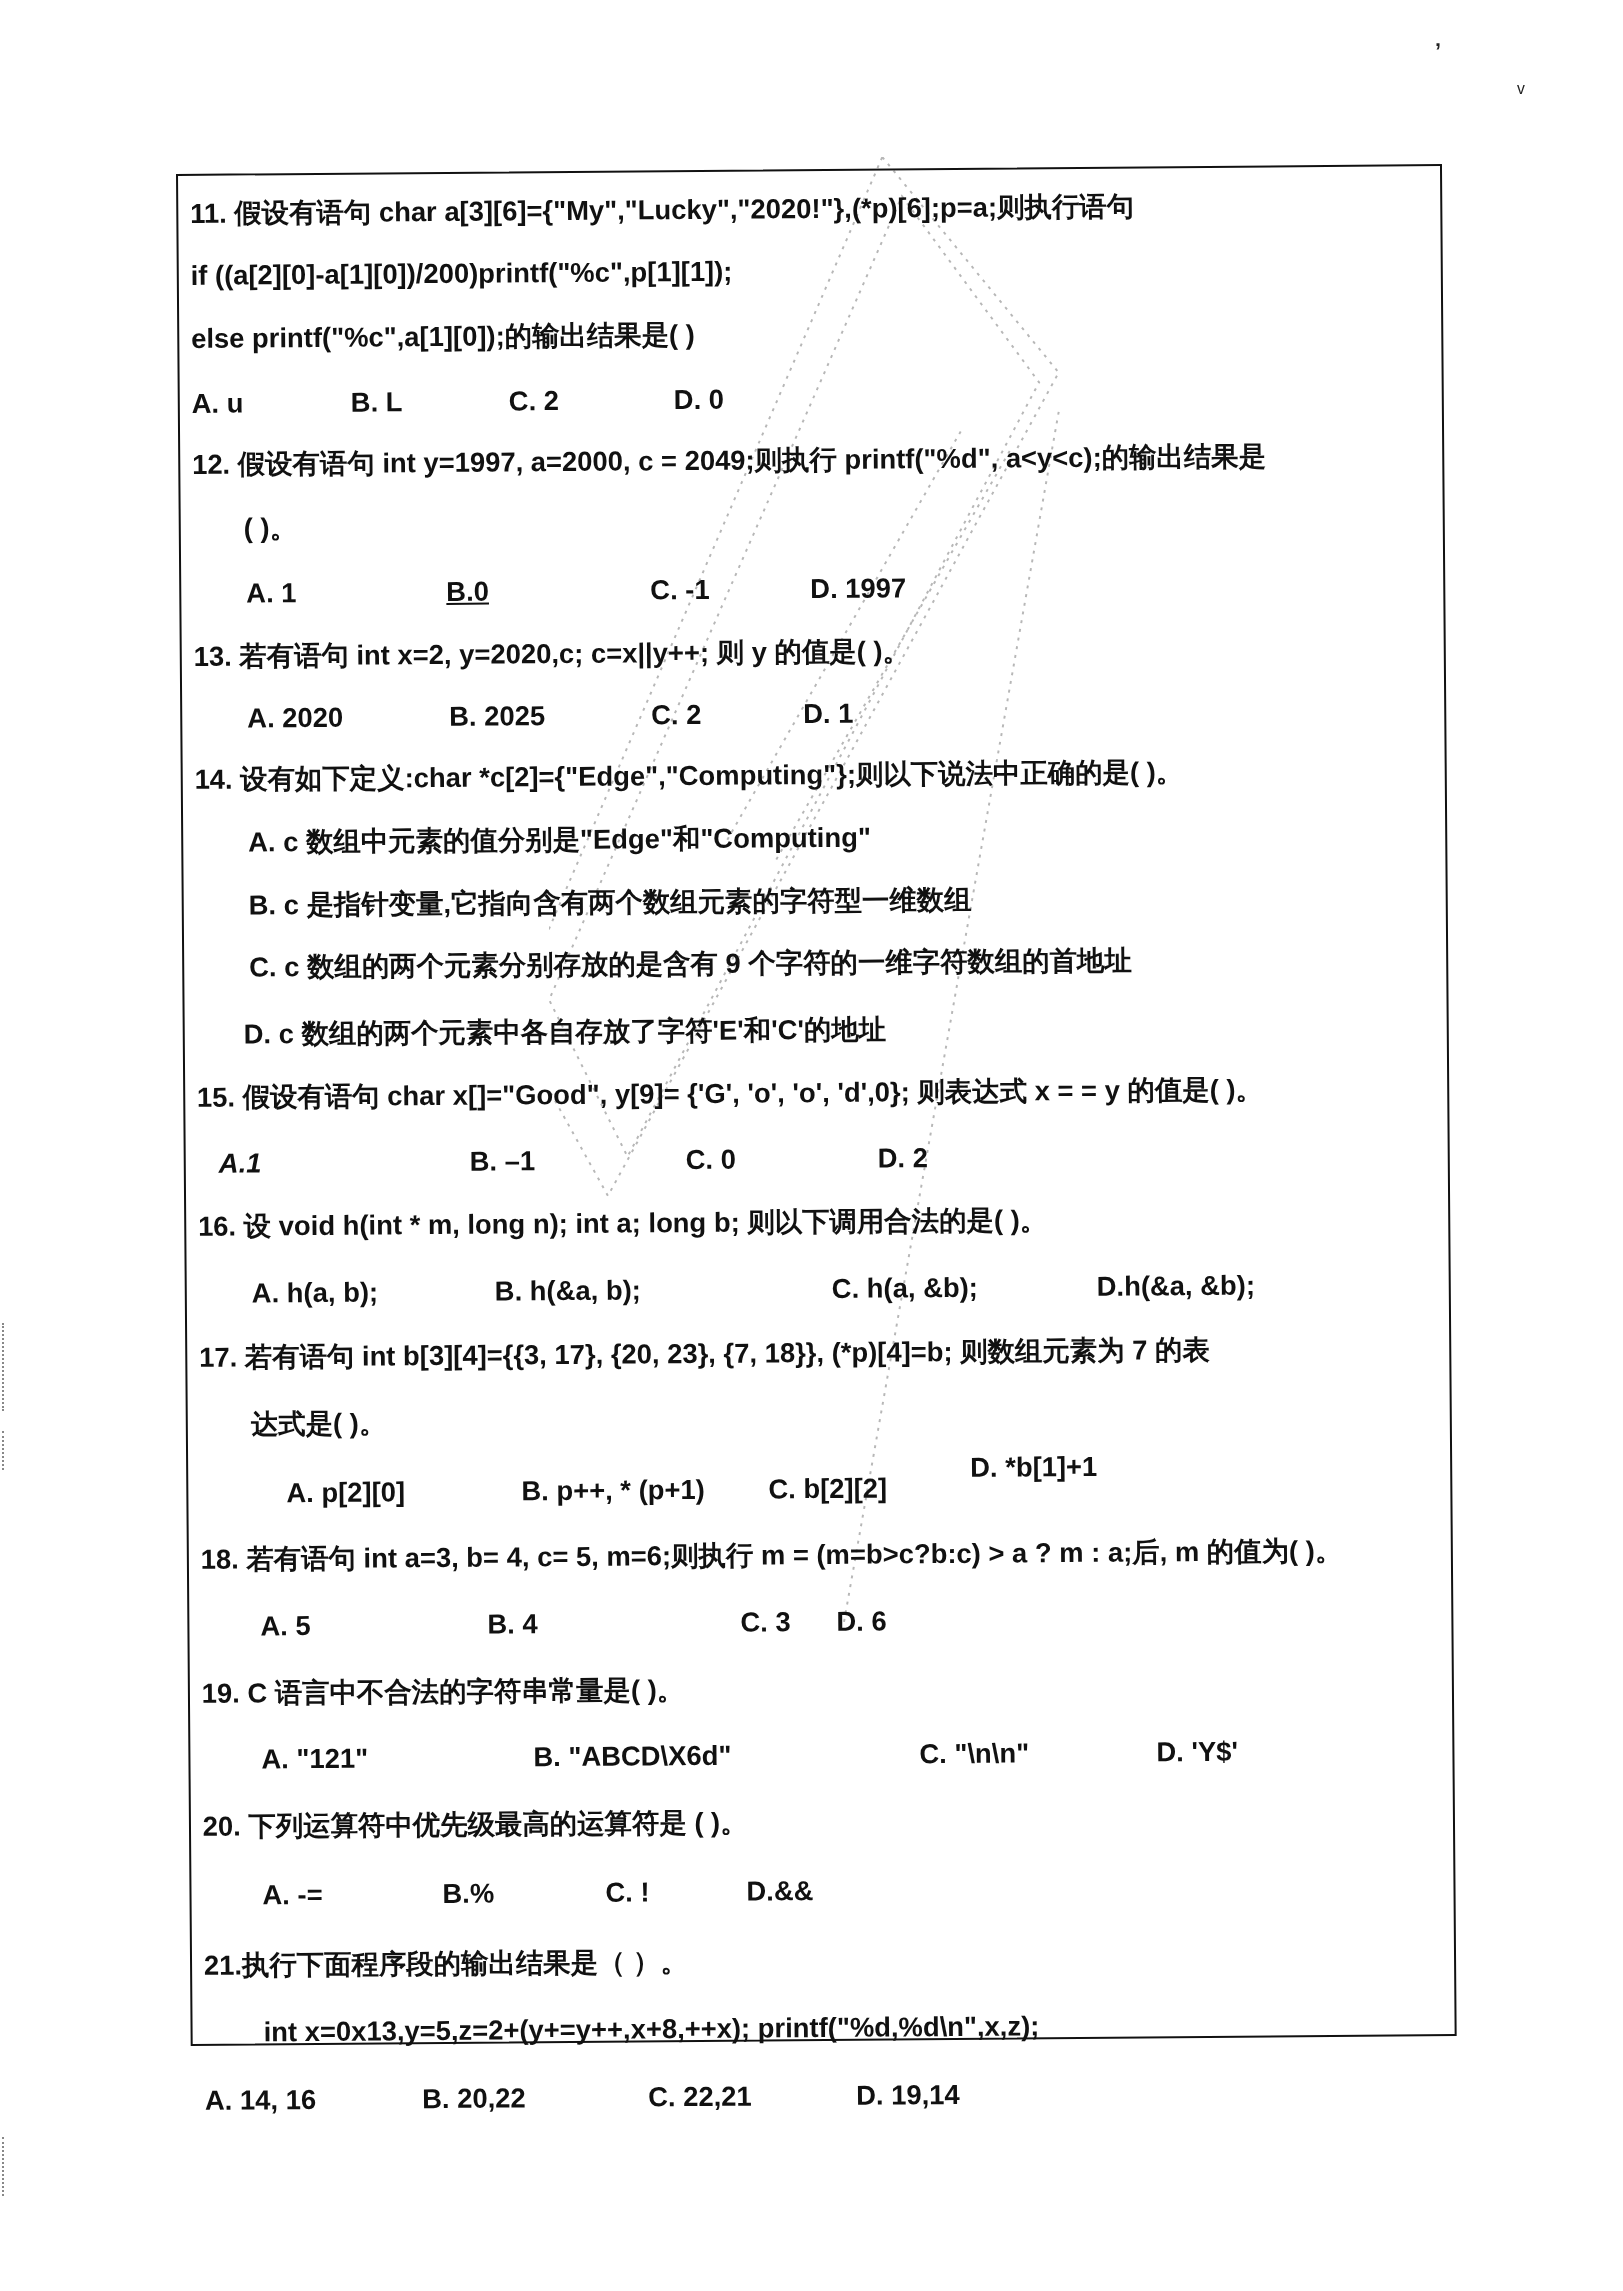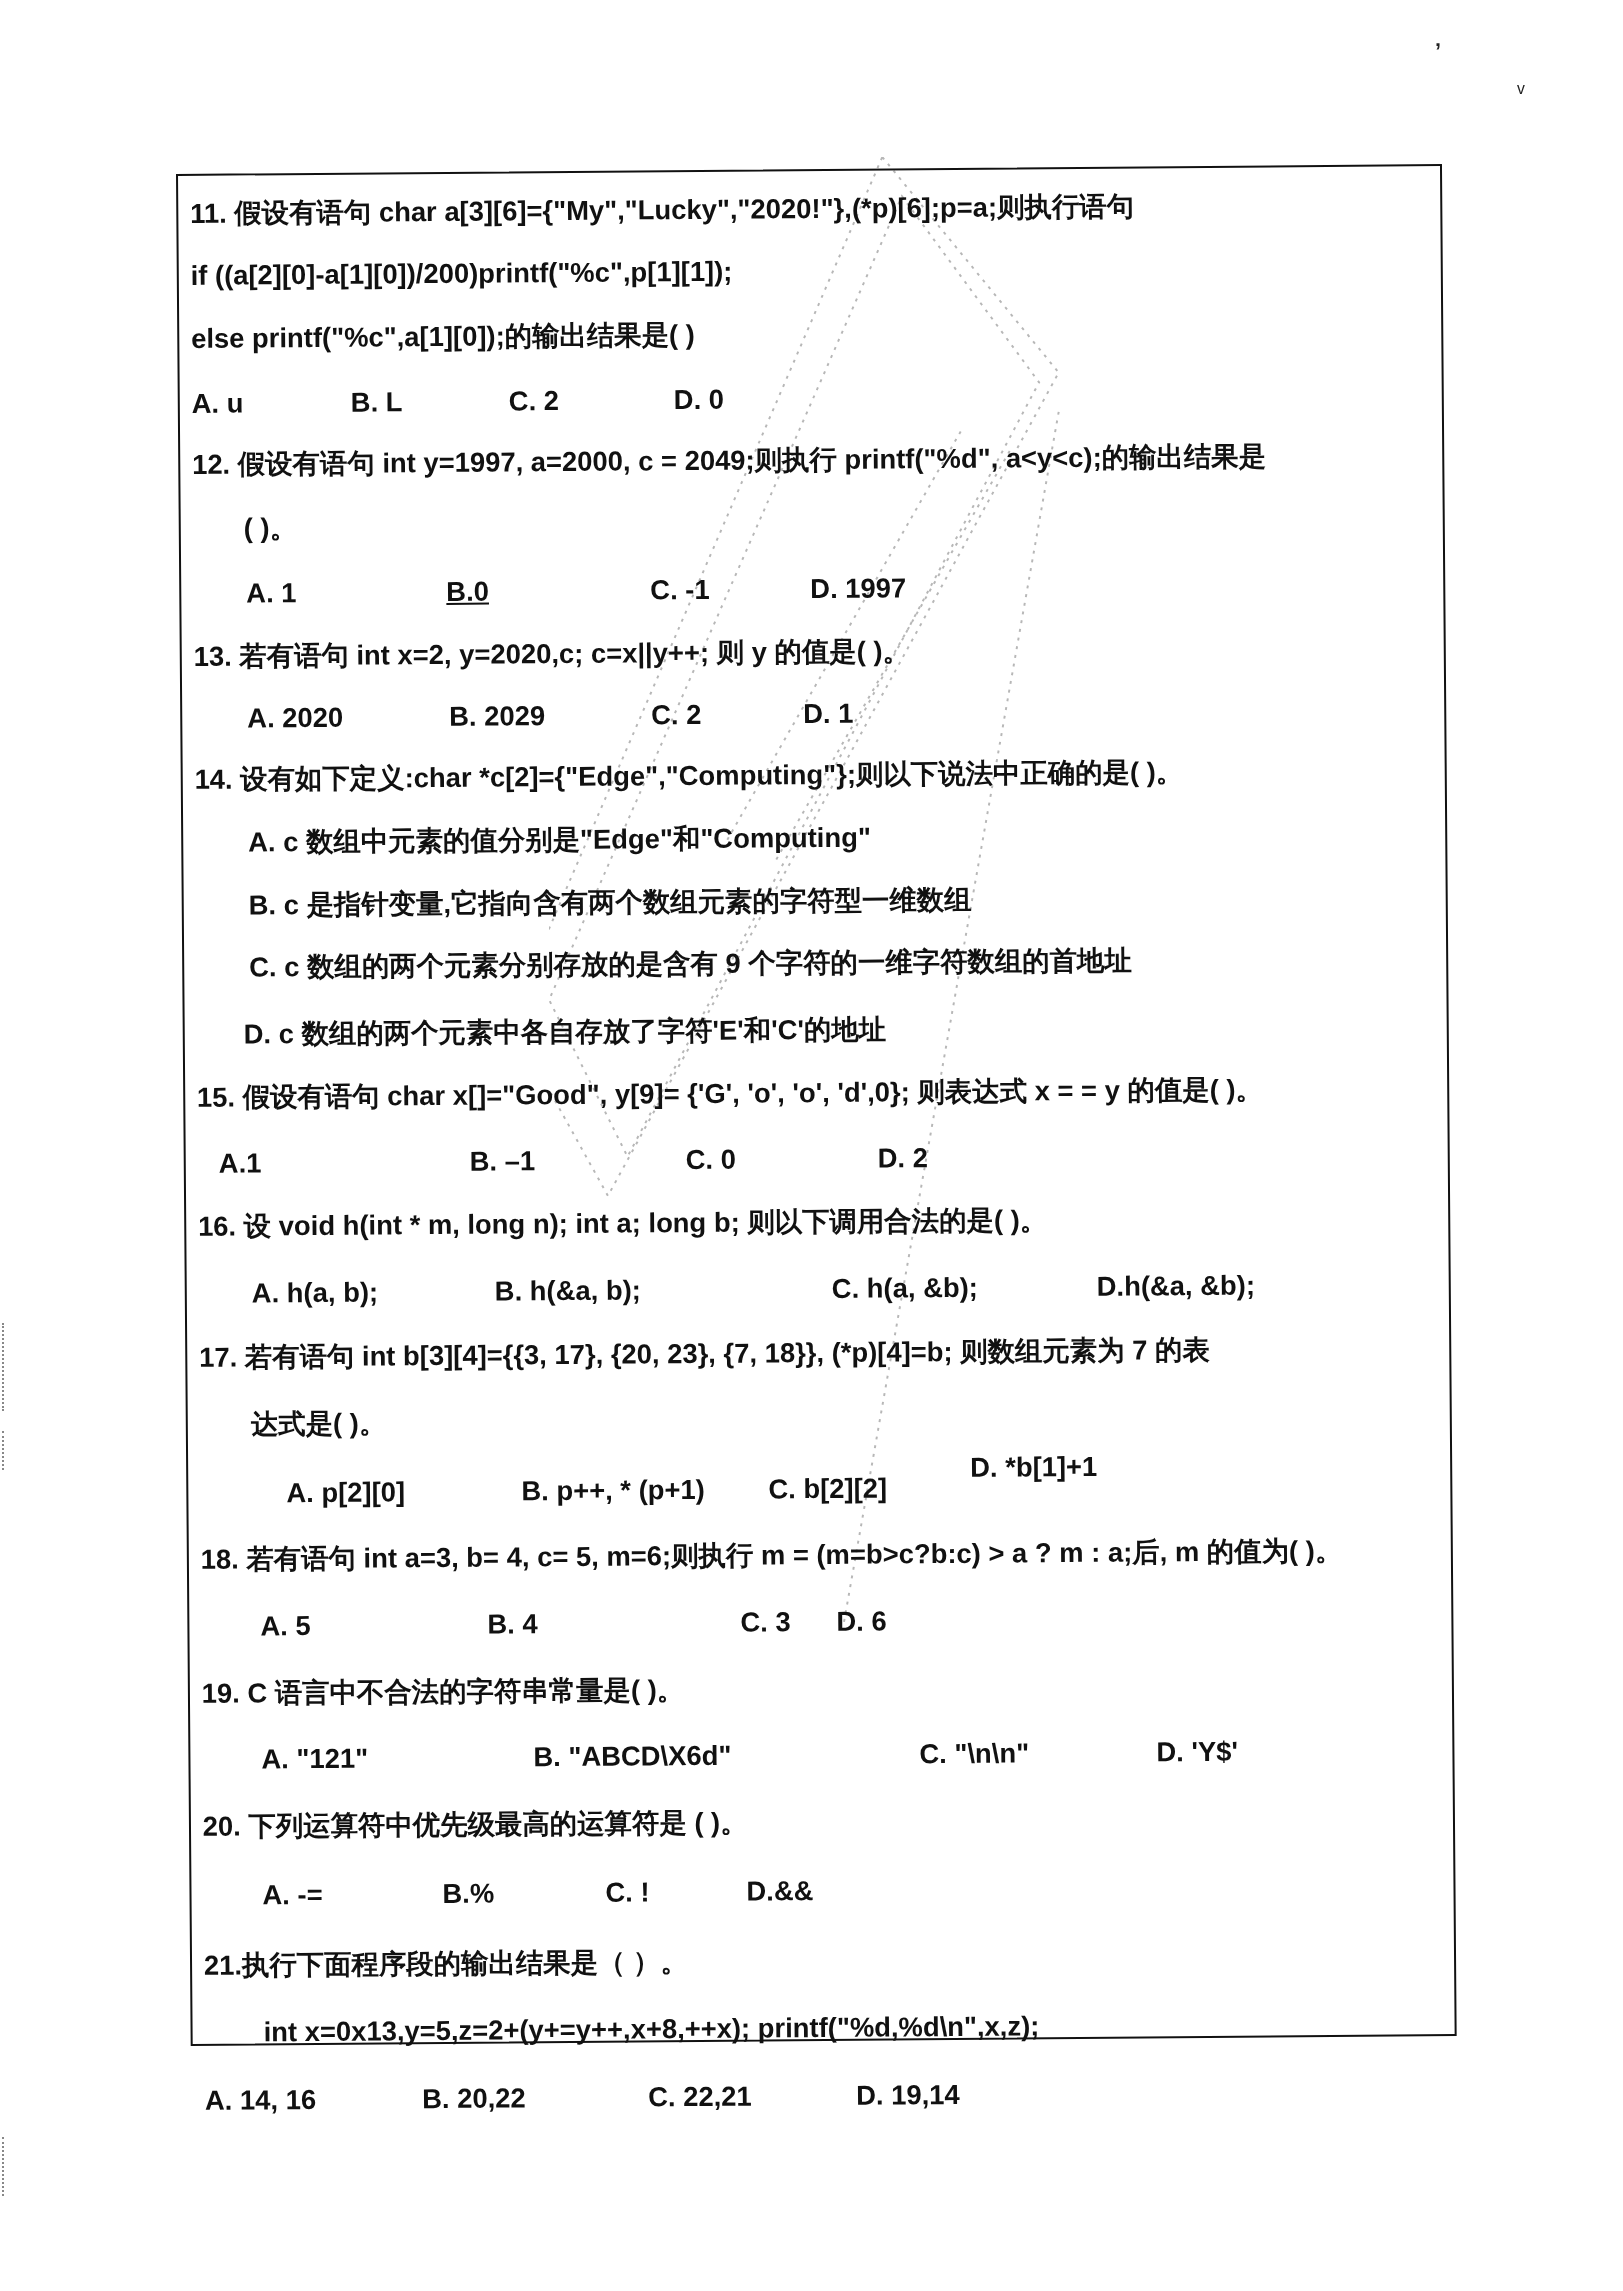--- a/index.html
+++ b/index.html
@@ -66,32 +66,32 @@
 
     <div class="line" style="left:11.8px;top:269px;">12. 假设有语句  int  y=1997,  a=2000,  c  =  2049;则执行  printf("%d",  a&lt;y&lt;c);的输出结果是</div>
     <div class="line" style="left:63px;top:333px;">(     )。</div>
     <div class="opt" style="left:65px;top:398px;">A. 1</div>
     <div class="opt" style="left:265px;top:398px;text-decoration:underline;">B.0</div>
     <div class="opt" style="left:469px;top:398px;">C. -1</div>
     <div class="opt" style="left:629px;top:398px;">D. 1997</div>
 
     <div class="line" style="left:11.8px;top:461px;">13. 若有语句 int x=2, y=2020,c; c=x||y++;  则 y 的值是(      )。</div>
     <div class="opt" style="left:65px;top:523px;">A. 2020</div>
-    <div class="opt" style="left:267px;top:523px;">B. 2029</div>
+    <div class="opt" style="left:267px;top:523px;">B. 2025</div>
     <div class="opt" style="left:469px;top:523px;">C. 2</div>
     <div class="opt" style="left:621px;top:523px;">D. 1</div>
 
     <div class="line" style="left:11.8px;top:584px;">14. 设有如下定义:char *c[2]={"Edge","Computing"};则以下说法中正确的是(      )。</div>
     <div class="opt" style="left:65px;top:647px;">A. c 数组中元素的值分别是"Edge"和"Computing"</div>
     <div class="opt" style="left:65px;top:710px;">B. c 是指针变量,它指向含有两个数组元素的字符型一维数组</div>
     <div class="opt" style="left:65px;top:772px;">C. c 数组的两个元素分别存放的是含有 9 个字符的一维字符数组的首地址</div>
     <div class="opt" style="left:59px;top:839px;">D. c 数组的两个元素中各自存放了字符'E'和'C'的地址</div>
 
     <div class="line" style="left:11.8px;top:902px;">15. 假设有语句 char x[]="Good", y[9]= {'G', 'o', 'o', 'd',0};  则表达式  x = = y 的值是(      )。</div>
-    <div class="opt" style="left:33px;top:968px;">A.1</div>
+    <div class="opt" style="left:33px;top:968px;font-style:italic;">A.1</div>
     <div class="opt" style="left:284px;top:968px;">B. –1</div>
     <div class="opt" style="left:500px;top:968px;">C. 0</div>
     <div class="opt" style="left:692px;top:968px;">D.   2</div>
 
     <div class="line" style="left:11.8px;top:1031px;">16. 设 void    h(int * m,  long n);  int a;  long b;  则以下调用合法的是(      )。</div>
     <div class="opt" style="left:65px;top:1098px;">A. h(a,  b);</div>
     <div class="opt" style="left:308px;top:1098px;">B. h(&amp;a,  b);</div>
     <div class="opt" style="left:645px;top:1098px;">C. h(a,  &amp;b);</div>
     <div class="opt" style="left:910px;top:1098px;">D.h(&amp;a,  &amp;b);</div>
 

